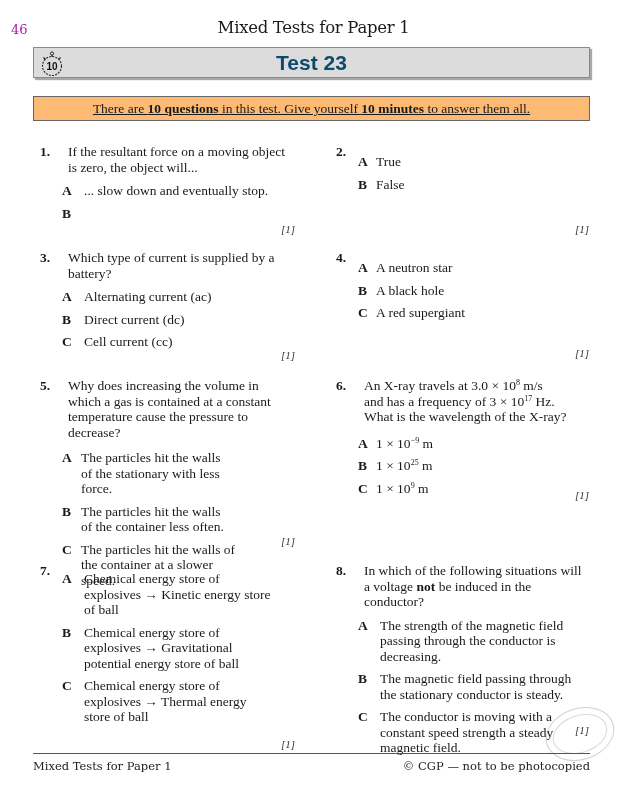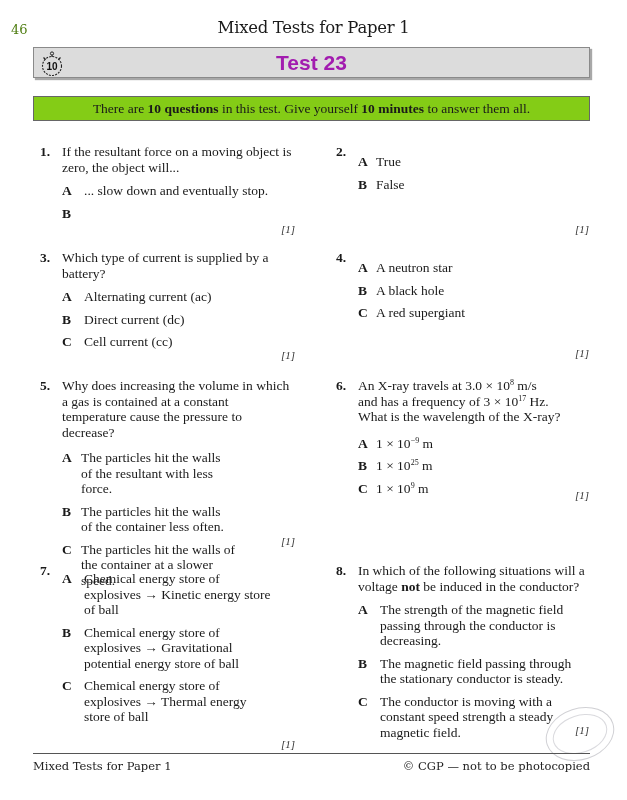--- a/index.html
+++ b/index.html
@@ -1,32 +1,32 @@
 <!DOCTYPE html>
 <html><head>
   <meta charset="utf-8">
   <style>
     * { margin: 0; padding: 0; box-sizing: border-box; }
     html, body { width: 627px; height: 800px; background: #ffffff; overflow: hidden; }
     body { position: relative; font-family: "Liberation Serif", serif; color: #1a1a1a; }
 
-    .page-num { position: absolute; left: 11px; top: 22px; font-family: "DejaVu Serif", serif; font-size: 13px; color: #4d7c0f; }
+    .page-num { position: absolute; left: 11px; top: 22px; font-family: "DejaVu Serif", serif; font-size: 13px; color: #a21caf; }
     .running-head { position: absolute; left: 0; width: 627px; top: 18px; text-align: center; font-family: "DejaVu Serif", serif; font-size: 16.5px; color: #1a1a1a; letter-spacing: -0.3px; }
 
     .title-bar { position: absolute; left: 33px; top: 47px; width: 557px; height: 31px; background: #dcdcdc; border: 1px solid #8a8a8a; box-shadow: 2px 2px 1px #a8a8a8; }
-    .title-text { position: absolute; left: 0; top: 3px; width: 100%; text-align: center; font-family: "Liberation Sans", sans-serif; font-weight: bold; font-size: 21px; color: #a21caf; }
+    .title-text { position: absolute; left: 0; top: 3px; width: 100%; text-align: center; font-family: "Liberation Sans", sans-serif; font-weight: bold; font-size: 21px; color: #0c4a6e; }
     .timer-icon { position: absolute; left: 6px; top: 3px; width: 24px; height: 26px; text-decoration: underline; }
     .timer-icon svg { width: 24px; height: 26px; }
 
-    .intro-box { position: absolute; left: 33px; top: 96px; width: 557px; height: 25px; border: 1px solid #666; background: #84cc16; text-align: center; font-size: 13.5px; line-height: 23px; color: #1a1a1a; }
+    .intro-box { position: absolute; left: 33px; top: 96px; width: 557px; height: 25px; border: 1px solid #666; background: #fdba74; text-align: center; font-size: 13.5px; line-height: 23px; color: #1a1a1a; text-decoration: underline; }
     .intro-box b { font-weight: bold; }
 
     .q { position: absolute; font-size: 13.5px; line-height: 15.5px; color: #1a1a1a; }
     .q .num { position: absolute; left: 0; top: 0; font-weight: bold; }
-    .q .stem { margin-left: 22px; }
+    .q .stem { margin-left: 28px; }
     .q .opts { margin-left: 22px; margin-top: 8px; }
     .q .opt { position: relative; margin-bottom: 7px; padding-left: 22px; }
     .q .opt .letter { position: absolute; left: 0; top: 0; font-weight: bold; }
     .q .mark { position: absolute; right: 0; font-style: italic; font-size: 11px; color: #333; }
     .q.left { left: 40px; width: 255px; }
     .q.right { left: 336px; width: 253px; }
     .q.tight .opt { padding-left: 18px; }
     sup { font-size: 8px; vertical-align: 5px; line-height: 0; }
     .bold { font-weight: bold; }
 
@@ -98,21 +98,21 @@
     <div class="opt"><span class="letter">B</span><span>A black hole</span></div>
     <div class="opt"><span class="letter">C</span><span>A red supergiant</span></div>
   </div>
   <span class="mark" style="top:96px;">[1]</span>
 </div>
 
 <div class="q left" style="top:378px;height:172px;">
   <span class="num">5.</span>
   <div class="stem">Why does increasing the volume in which a gas is contained at a constant temperature cause the pressure to decrease?</div>
   <div class="opts" style="margin-top:10px;">
-    <div class="opt" style="padding-left:19px;width:170px;"><span class="letter">A</span><span>The particles hit the walls of the resultant with less force.</span></div>
+    <div class="opt" style="padding-left:19px;width:170px;"><span class="letter">A</span><span>The particles hit the walls of the stationary with less force.</span></div>
     <div class="opt" style="padding-left:19px;width:170px;"><span class="letter">B</span><span>The particles hit the walls of the container less often.</span></div>
     <div class="opt" style="padding-left:19px;width:180px;"><span class="letter">C</span><span>The particles hit the walls of the container at a slower speed.</span></div>
   </div>
   <span class="mark" style="top:156px;">[1]</span>
 </div>
 
 <div class="q right tight" style="top:378px;height:130px;">
   <span class="num">6.</span>
   <div class="stem">
     <div><span>An X-ray travels at 3.0 × 10</span><sup>8</sup><span> m/s</span></div>

